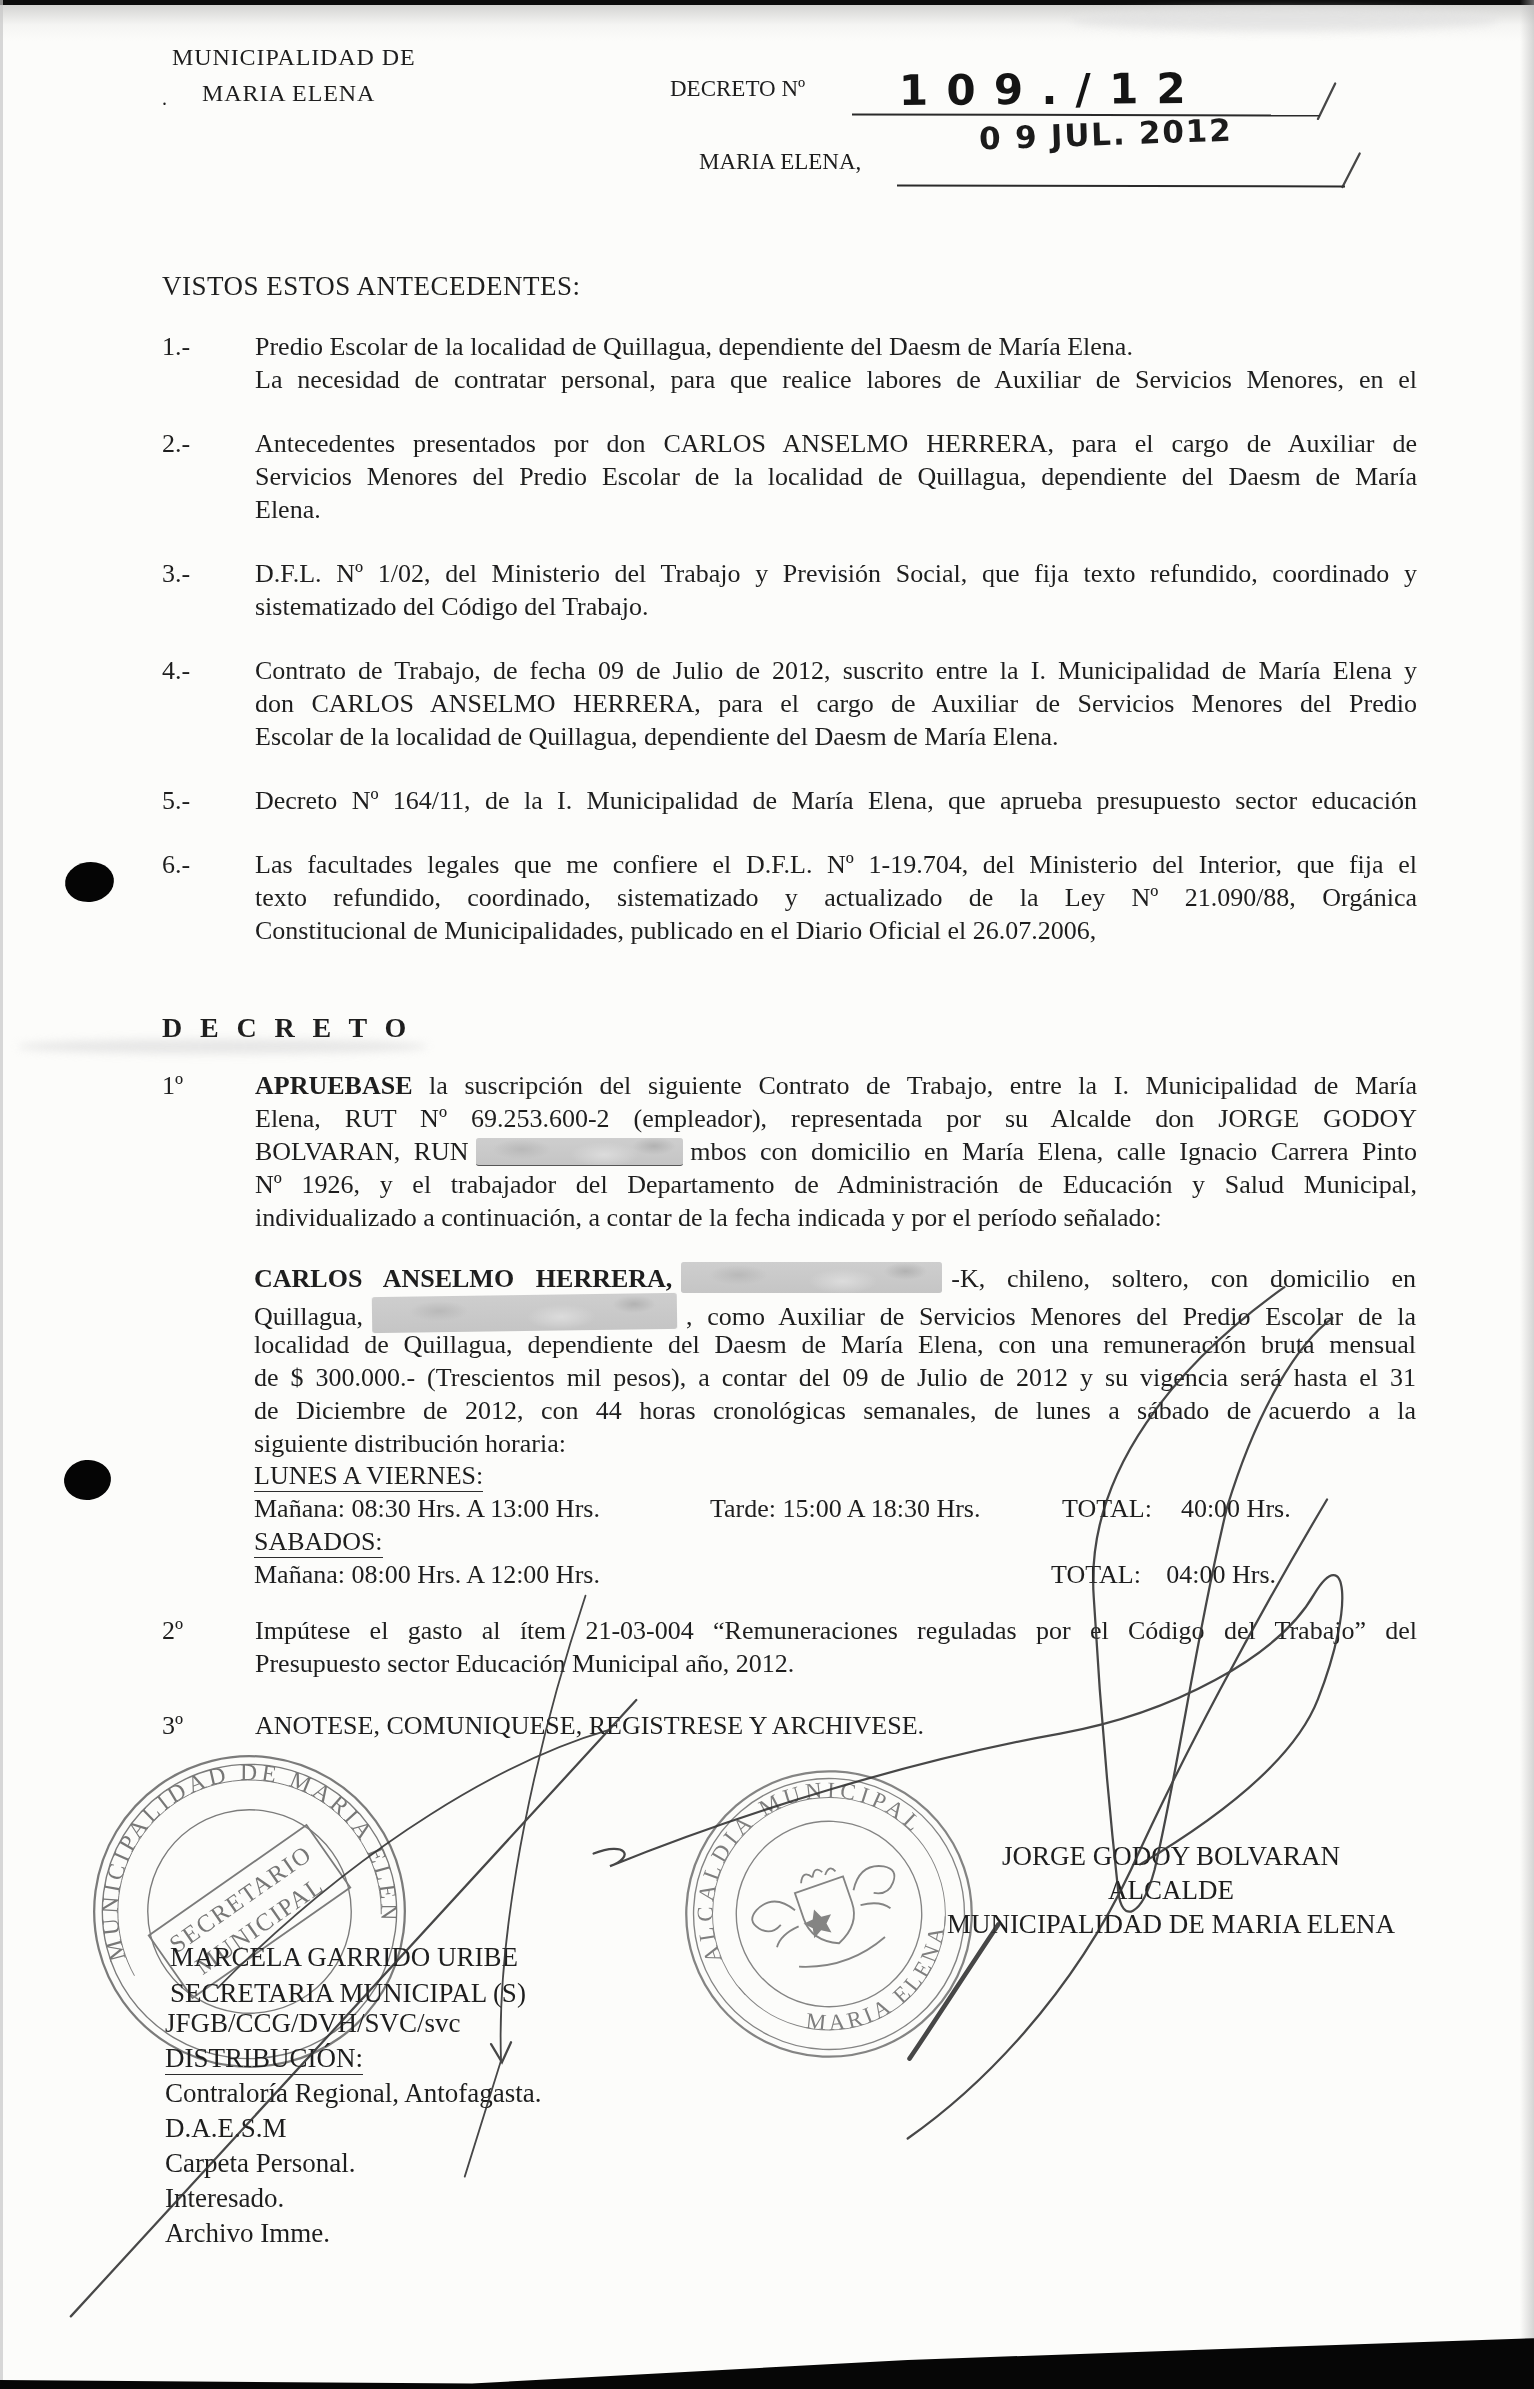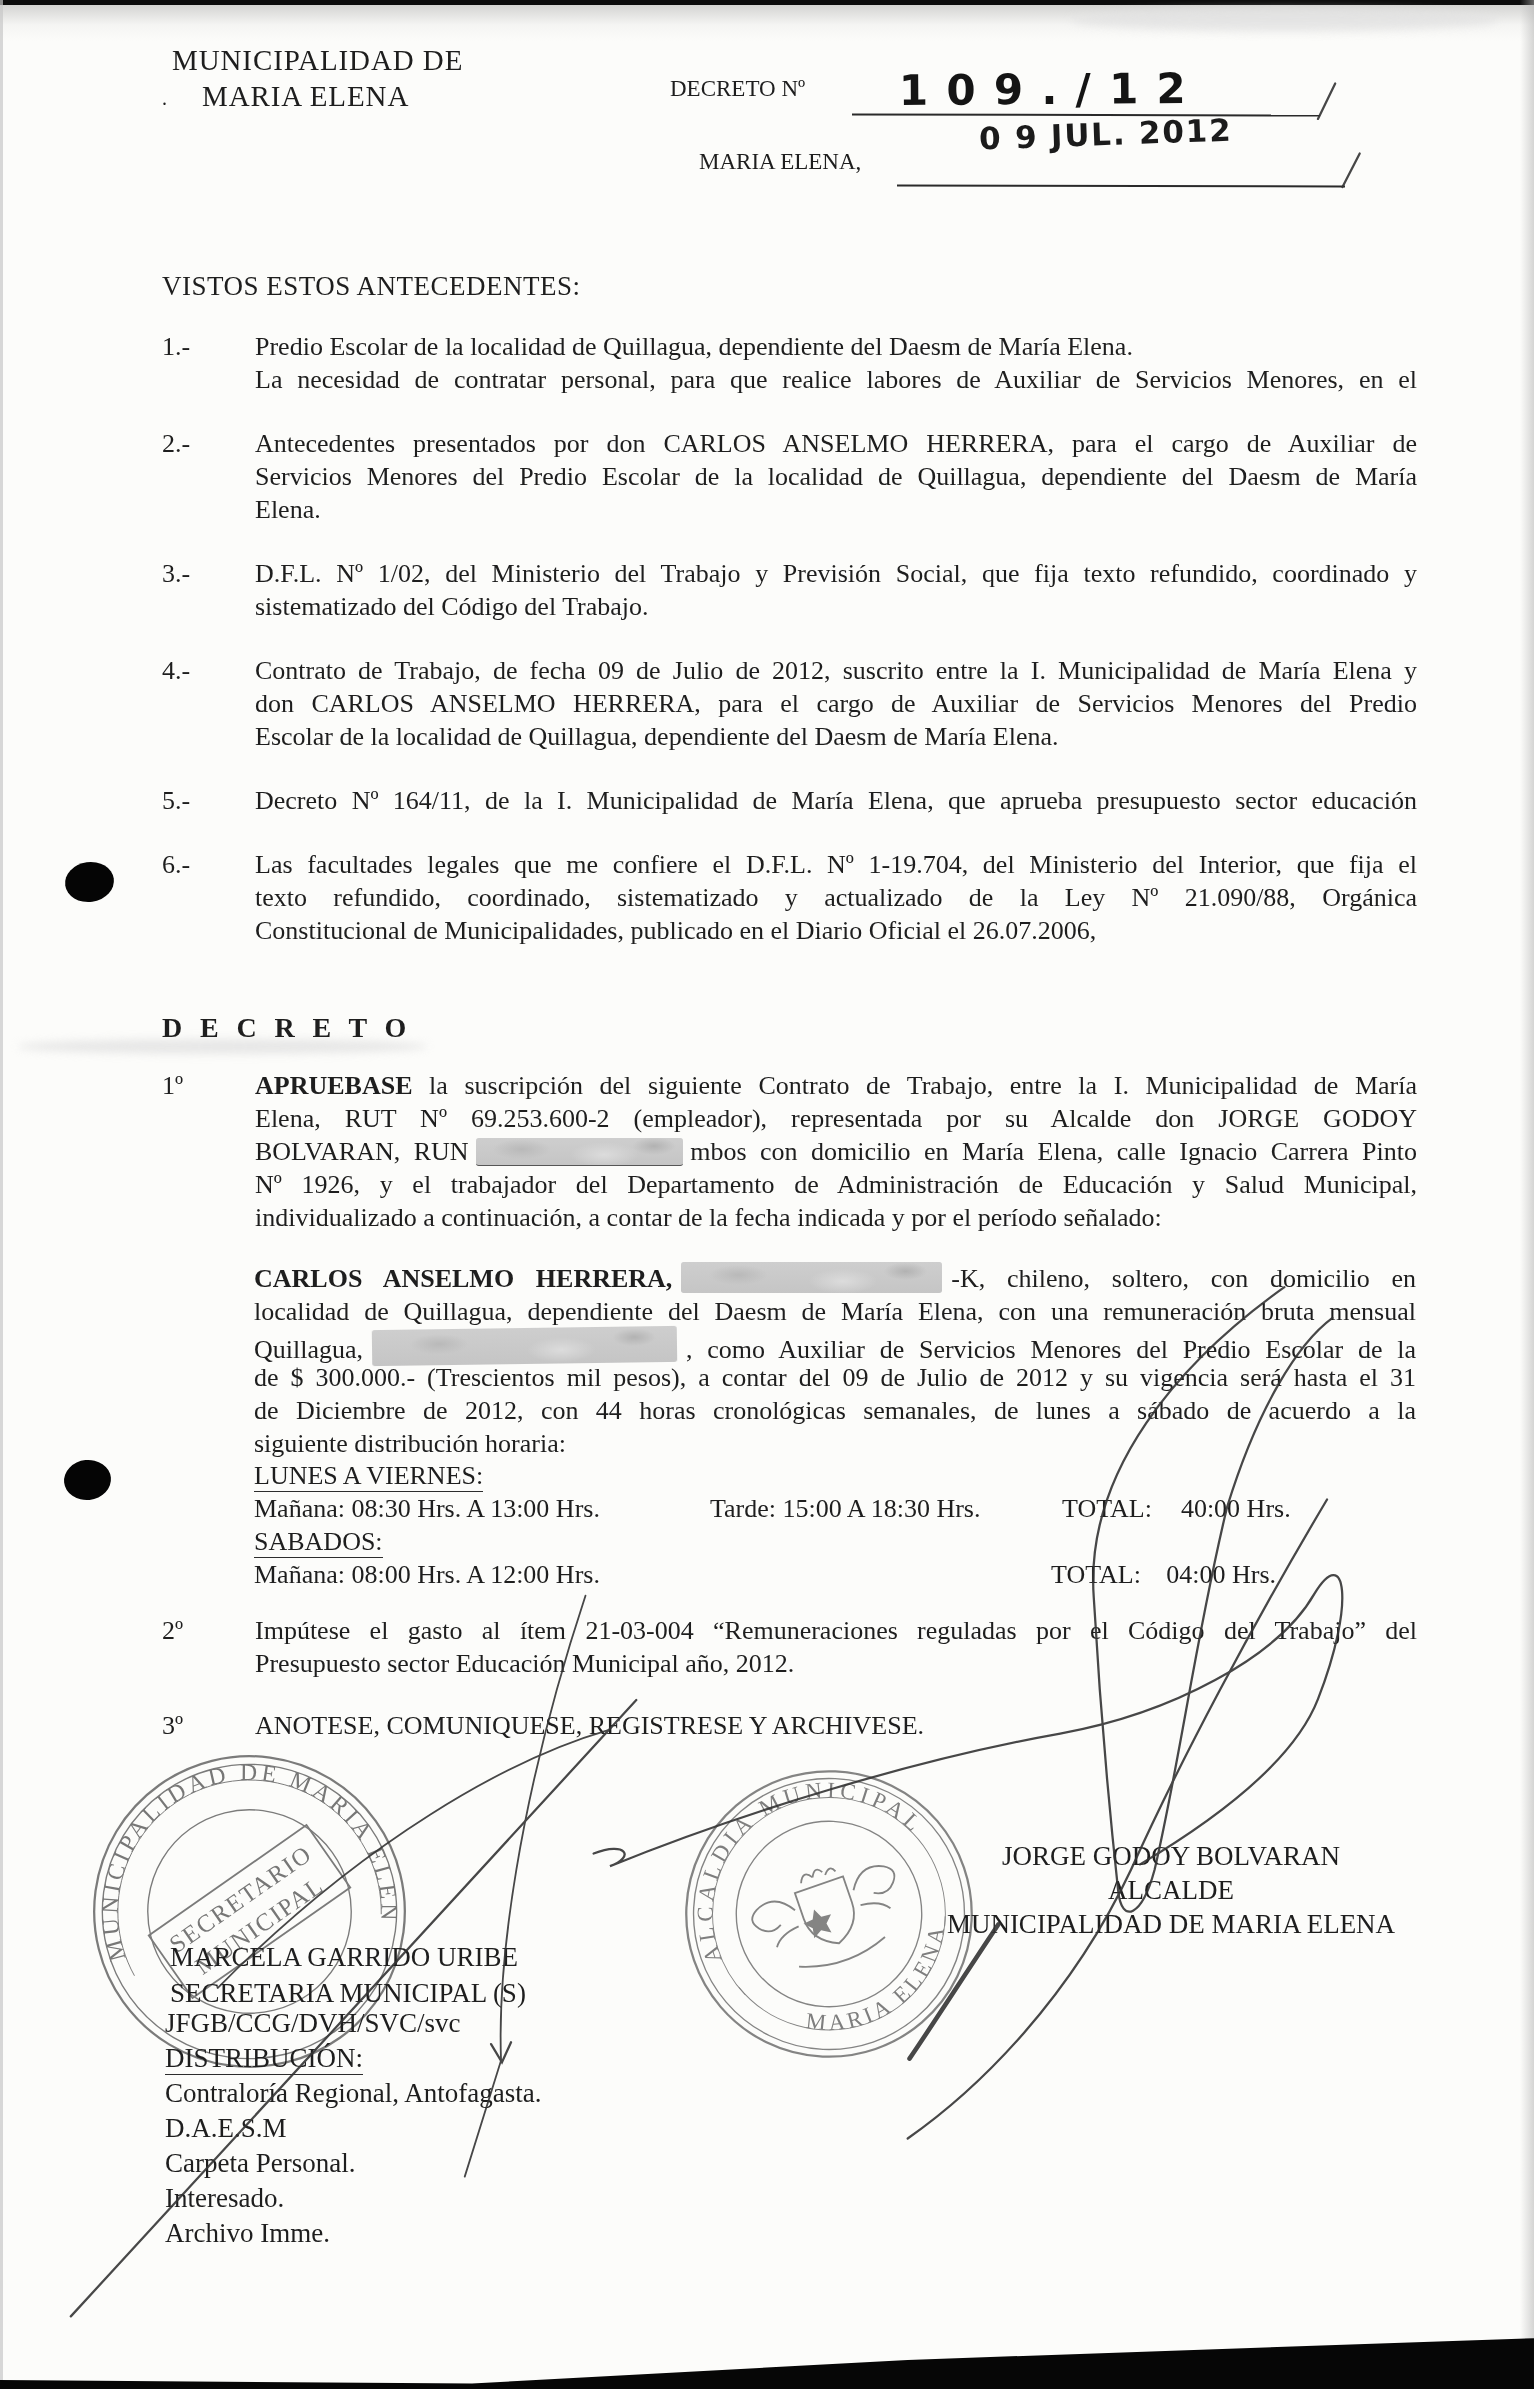--- a/index.html
+++ b/index.html
@@ -14,21 +14,21 @@
     background:linear-gradient(180deg,rgba(90,90,90,.45),rgba(190,190,190,.22) 55%,rgba(255,255,255,0));
     opacity:.55;}
   .right-shade{position:absolute;right:0;top:0;width:14.5px;height:100%;
     background:linear-gradient(to left,rgba(180,180,180,.55),rgba(255,255,255,0));}
   .left-hairline{position:absolute;left:0;top:0;width:2.7px;height:100%;background:#c7c7c7;opacity:.7;}
   .smudge{position:absolute;background:#e2e2e2;filter:blur(4.5px);opacity:.8;border-radius:50%;}
   .hole{position:absolute;background:#050505;border-radius:50%;}
   .wedge{position:absolute;left:0;top:0;width:1534px;height:2389px;pointer-events:none;}
   
   .abs{position:absolute;}
-  .org{font-size:29px;letter-spacing:0.9px;}
+  .org{font-size:24px;letter-spacing:0.9px;}
   .decree-label{font-size:23px;}
   .stamp-number{font-family:"DejaVu Sans",sans-serif;font-weight:bold;font-size:42px;
     letter-spacing:1.8px;color:#141414;transform:rotate(-.4deg);}
   .date-stamp{font-family:"DejaVu Sans",sans-serif;font-weight:bold;font-size:31px;
     letter-spacing:1.8px;color:#1b1b1b;transform:rotate(-2deg);}
   .rule{position:absolute;height:1.8px;background:#2a2a2a;}
   
   .ln{display:block;height:33px;line-height:33px;font-size:26px;}
   .just{text-align:justify;text-align-last:justify;}
   .b{font-weight:bold;}
@@ -137,22 +137,22 @@
       <span class="ln just"><span class="b">APRUEBASE</span><span> la suscripción del siguiente Contrato de Trabajo, entre la I. Municipalidad de María</span></span>
       <span class="ln just">Elena,  RUT  Nº  69.253.600-2  (empleador),  representada  por  su  Alcalde  don  JORGE  GODOY</span>
       <span class="ln just"><span>BOLVARAN, RUN</span><span class="redact r1"></span><span>mbos con domicilio en María Elena, calle Ignacio Carrera Pinto</span></span>
       <span class="ln just">Nº 1926, y el trabajador  del Departamento de Administración de Educación y Salud Municipal,</span>
       <span class="ln">individualizado a continuación, a contar de la fecha indicada y por el período señalado:</span>
     </div>
   </div>
 
   <div class="abs" style="left:254px;top:1262px;width:1162px;">
     <span class="ln just"><span class="b">CARLOS  ANSELMO  HERRERA,</span><span class="redact r2"></span><span>-K,  chileno,  soltero,  con  domicilio  en</span></span>
+    <span class="ln just"><span>Quillagua,</span><span class="redact r3"></span><span>,  como  Auxiliar  de  Servicios  Menores  del  Predio  Escolar  de  la</span></span>
     <span class="ln just">localidad de Quillagua, dependiente del Daesm de María Elena, con una remuneración bruta mensual</span>
-    <span class="ln just"><span>Quillagua,</span><span class="redact r3"></span><span>,  como  Auxiliar  de  Servicios  Menores  del  Predio  Escolar  de  la</span></span>
     <span class="ln just">de $ 300.000.- (Trescientos mil pesos), a contar del  09 de Julio de 2012 y su vigencia será hasta el 31</span>
     <span class="ln just">de Diciembre de 2012, con 44 horas cronológicas semanales, de lunes a sábado de acuerdo a la</span>
     <span class="ln">siguiente distribución horaria:</span>
   </div>
 
   <div class="abs" style="left:254px;top:1459px;width:1162px;">
     <div class="ln"><span class="ul">LUNES A VIERNES:</span></div>
     <div class="schrow">
       <span class="schcell" style="left:0;">Mañana: 08:30  Hrs.  A   13:00 Hrs.</span>
       <span class="schcell" style="left:456px;">Tarde: 15:00   A   18:30 Hrs.</span>

